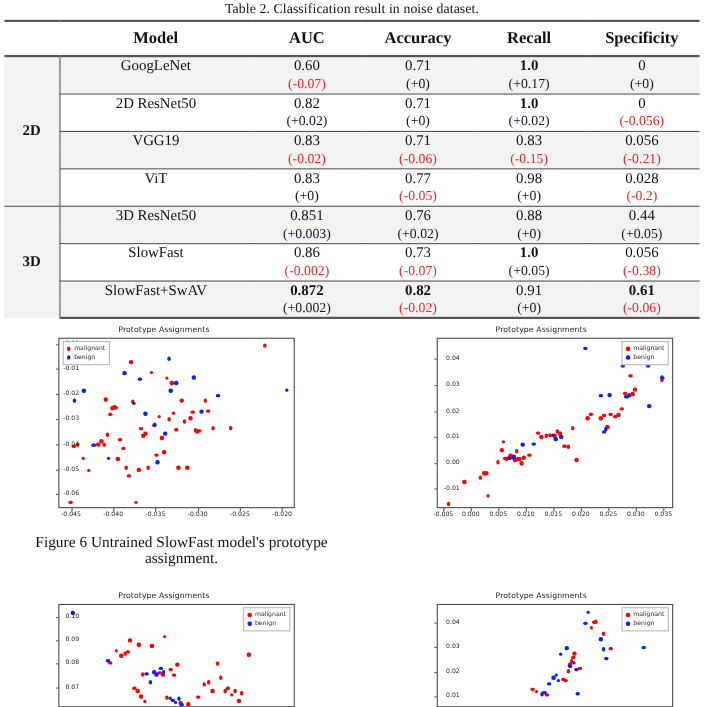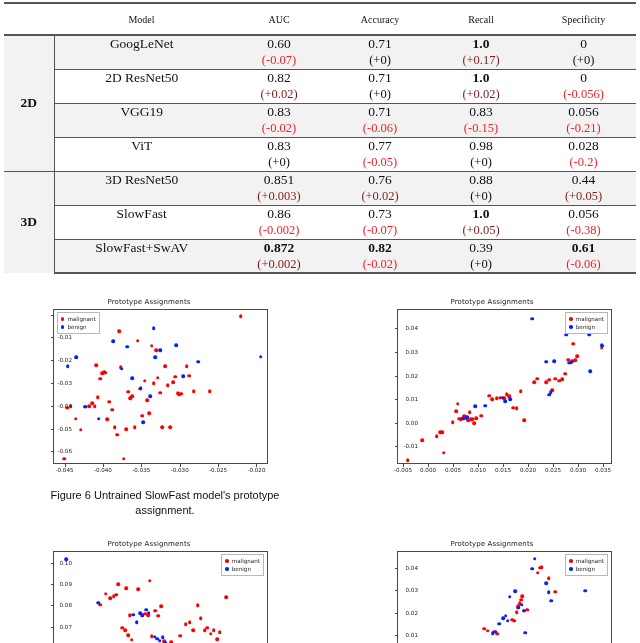--- a/index.html
+++ b/index.html
@@ -26,39 +26,39 @@
     margin:2px auto 0 auto;
     font-size:13px;
     table-layout:fixed;
   }
   table.result td, table.result th{
     padding:0;
     text-align:center;
     vertical-align:middle;
   }
   th.colhdr{
-    font-weight:normal;
-    font-size:10px;
+    font-weight:bold;
+    font-size:15px;
     height:30px;
     border-top:2.2px solid #555;
     border-bottom:2.2px solid #555;
   }
   .grp{
     width:50px;
     font-weight:bold;
     font-size:13.5px;
     border-right:1.6px solid #555;
     vertical-align:top;
     padding-top:3px;
   }
   .shade{background:#f2f2f2;}
   .mainval{height:17px;font-size:13.5px;}
   .delta{height:17px;font-size:12.5px;}
   .b{font-weight:bold;}
-  .up{color:#7f1d1d;margin-top:24px;}
+  .up{color:#0f172a;margin-top:24px;}
   .down{color:#f0222a;}
   .neutral{color:#111;}
   .modelcell{font-size:13.5px;}
   .plotbox{position:absolute;}
   .plot-title{
     position:absolute;left:0;top:0;width:100%;
     text-align:center;font-size:7px;color:#222;
     font-family:"DejaVu Sans", sans-serif;
     letter-spacing:.1px;
   }
@@ -87,31 +87,32 @@
     line-height:8px;
     color:#222;
   }
   .legend .lrow{white-space:nowrap;display:flex;align-items:center;gap:3px;}
   .legend .dot{width:3.4px;height:3.4px;border-radius:50%;display:inline-block;}
   .legend .dot.m{background:#fe0000;}
   .legend .dot.b{background:#0024fd;}
   .fig-caption{
     position:absolute;
     text-align:center;
-    font-size:11px;
+    font-size:14px;
     line-height:15px;
-    font-family:Liberation Sans, sans-serif;
+    font-family:Liberation Serif, serif;
   }
   .clip{overflow:hidden;}
 </style>
 </head>
 <body>
 
 <div class="page">
 
+  <div class="tbl-caption">Table 2. Classification result in noise dataset.</div>
 
   <table class="result">
     <thead>
       <tr>
         <th class="colhdr" style="width:50px;"></th>
         <th class="colhdr" style="width:175px;">Model</th>
         <th class="colhdr" style="width:100px;">AUC</th>
         <th class="colhdr" style="width:102px;">Accuracy</th>
         <th class="colhdr" style="width:100px;">Recall</th>
         <th class="colhdr" style="width:105px;">Specificity</th>
@@ -201,21 +202,21 @@
           <td></td>
           <td class="down">(-0.002)</td>
           <td class="down">(-0.07)</td>
           <td class="up">(+0.05)</td>
           <td class="down">(-0.38)</td>
         </tr>
         <tr class="mainval shade">
           <td class="modelcell" style="border-top:1.4px solid #555;">SlowFast+SwAV</td>
           <td style="border-top:1.4px solid #555;text-align:center;"><span class="b">0.872</span></td>
           <td style="border-top:1.4px solid #555;"><span class="b">0.82</span></td>
-          <td style="border-top:1.4px solid #555;"><span class="">0.39</span></td>
+          <td style="border-top:1.4px solid #555;"><span class="">0.91</span></td>
           <td style="border-top:1.4px solid #555;"><span class="b">0.61</span></td>
         </tr>
         <tr class="delta shade">
           <td style="border-bottom: 2.2px solid rgb(85, 85, 85);"></td>
           <td class="up" style="border-bottom: 2.2px solid rgb(85, 85, 85);">(+0.002)</td>
           <td class="down" style="border-bottom: 2.2px solid rgb(85, 85, 85);">(-0.02)</td>
           <td class="neutral" style="border-bottom: 2.2px solid rgb(85, 85, 85);">(+0)</td>
           <td class="down" style="border-bottom: 2.2px solid rgb(85, 85, 85);">(-0.06)</td>
         </tr>
       </tbody>

